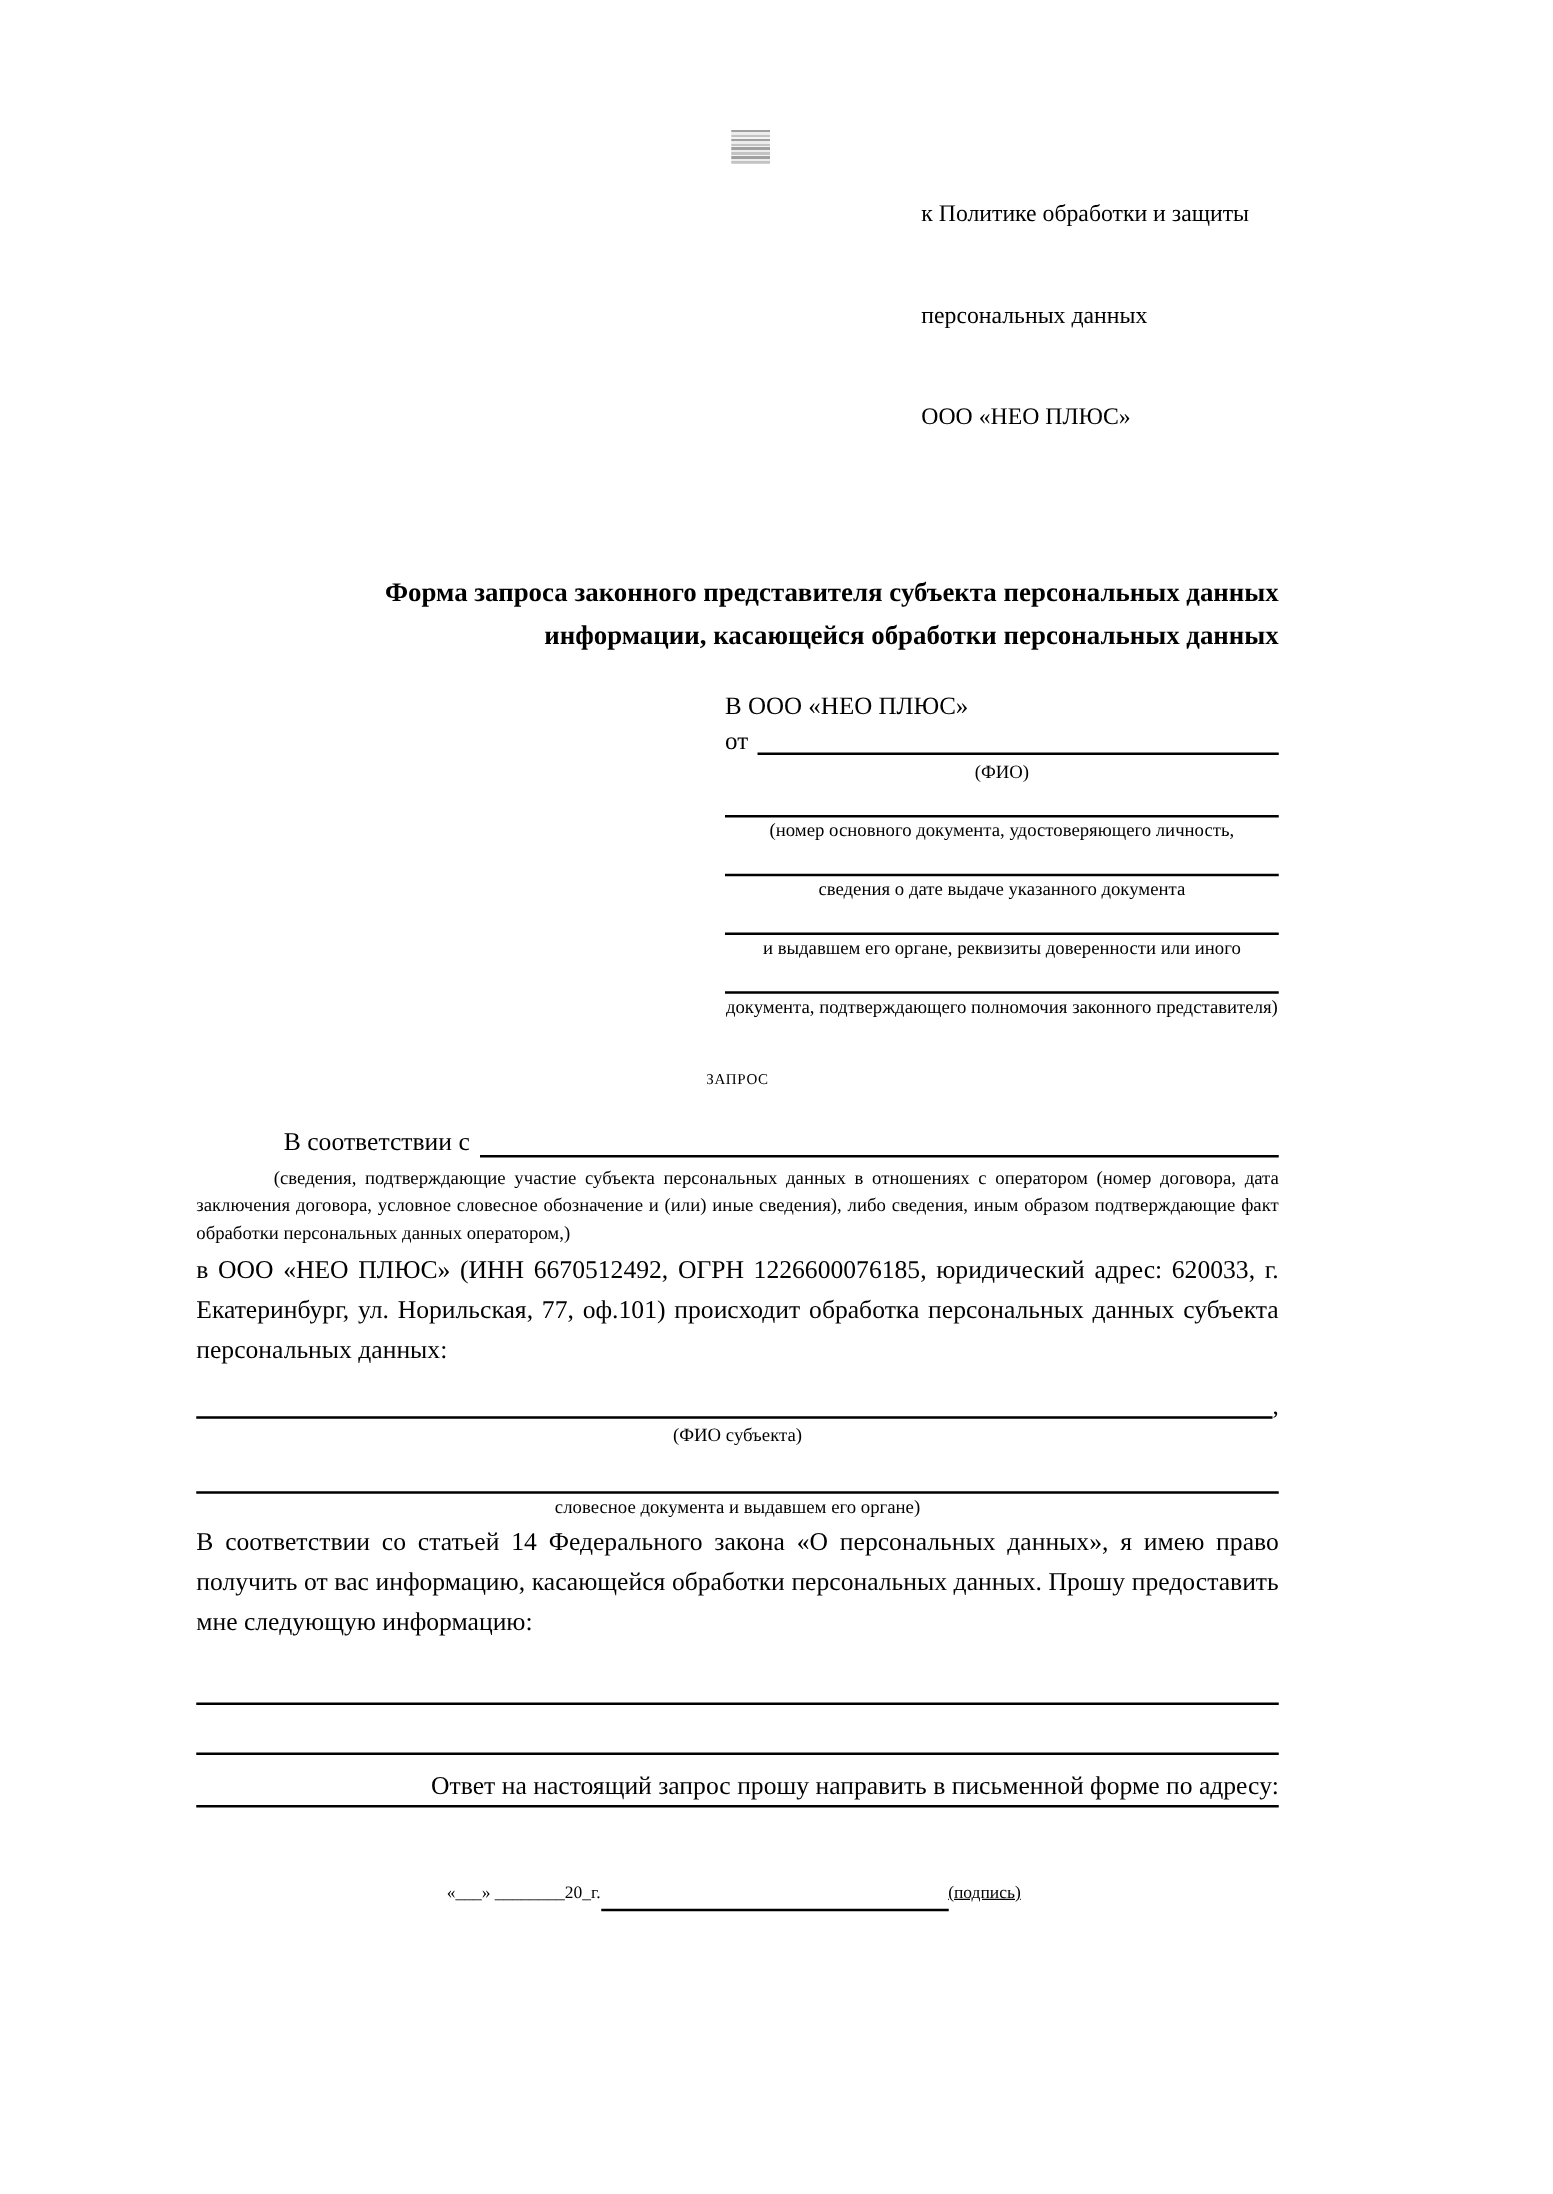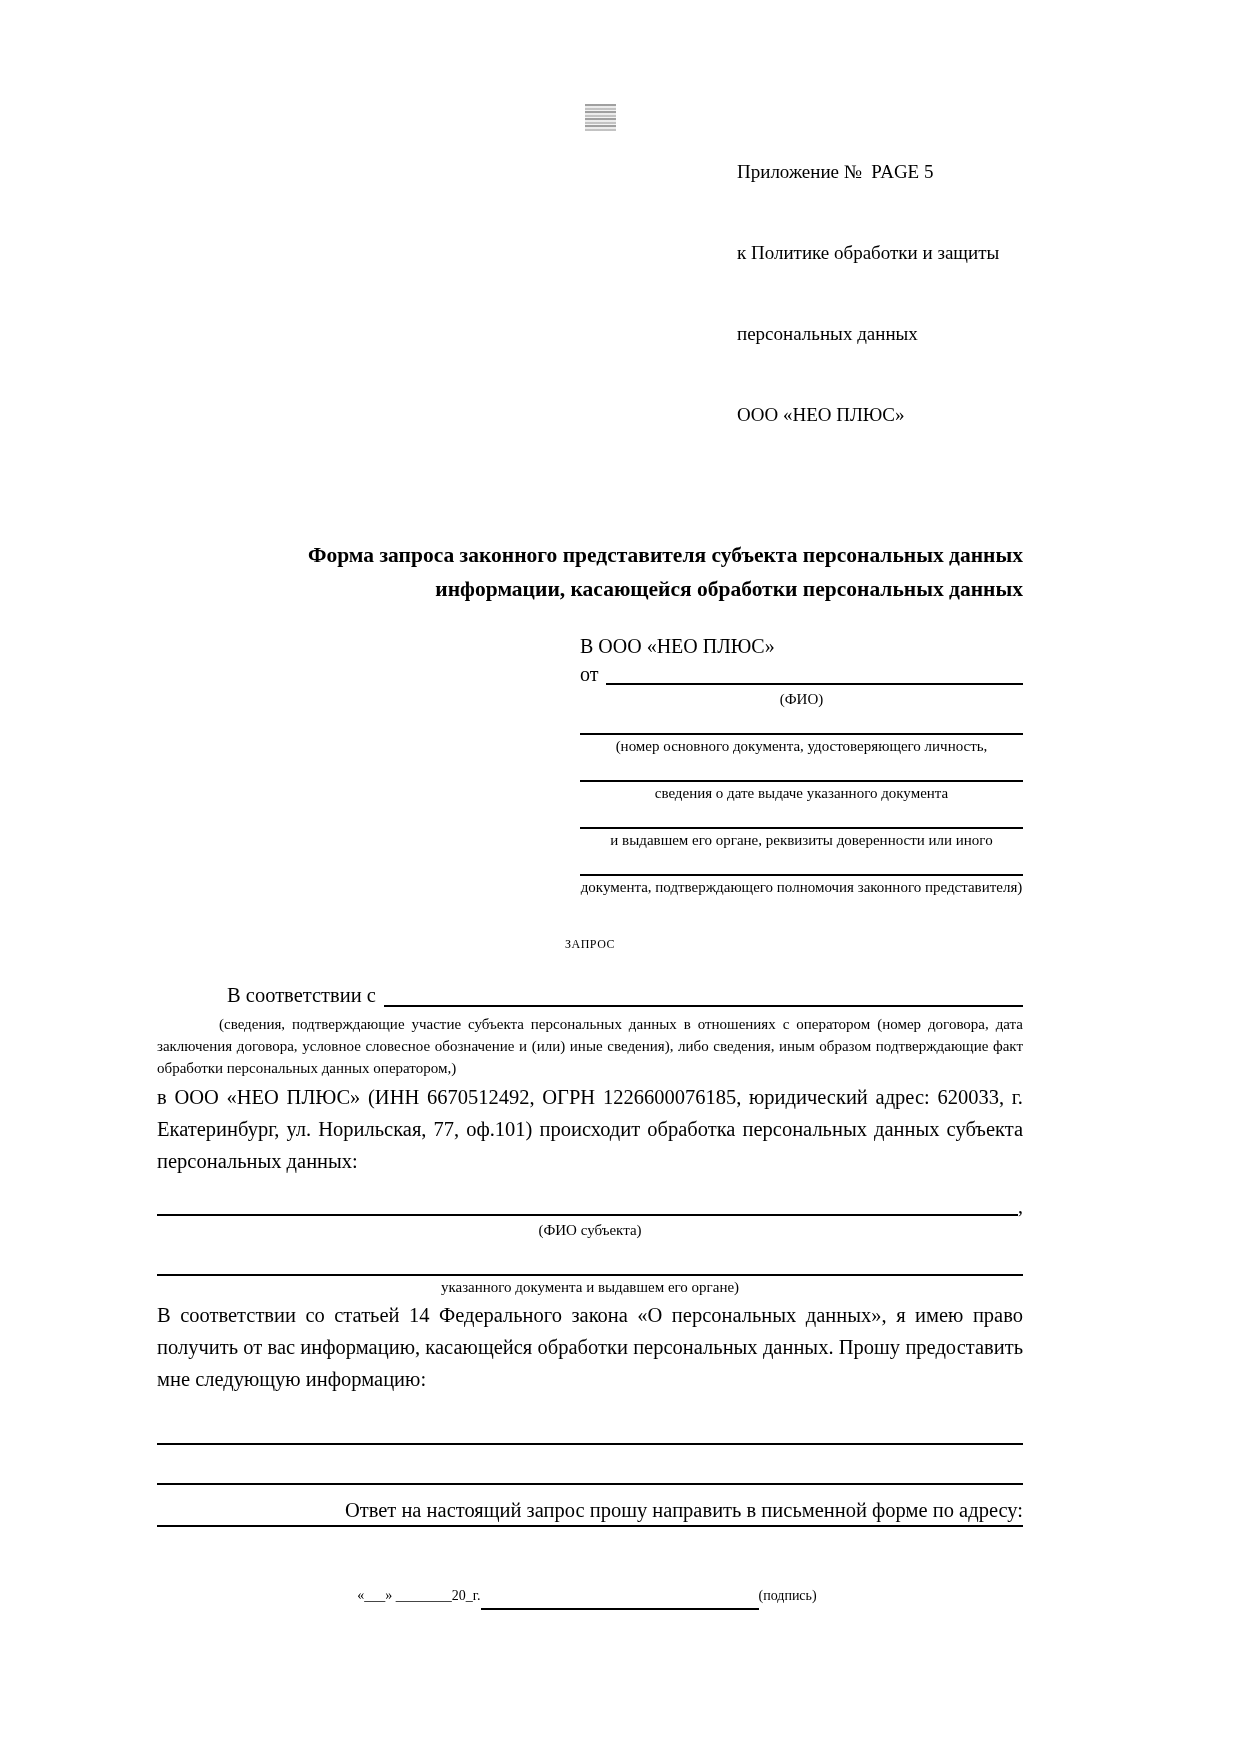--- a/index.html
+++ b/index.html
@@ -59,33 +59,32 @@
   .gap12 { margin-top:12px; height:22px; }
   .spacer-line-1 { margin-top:26px; height:22px; }
   .spacer-line-2 { margin-top:16px; height:22px; }
   .answer1 { font-size:20.5px; text-align:right; margin-top:10px; line-height:30px; }
   .answer2 { display:flex; font-size:20.5px; line-height:30px; }
   .answer2 .sfx { white-space:nowrap; padding-left:2px; }
   .footer-row {
     display:flex; justify-content:center; align-items:flex-end;
     margin-top:52px; font-size:14px; line-height:28px;
   }
-  .sig-group { display:flex; align-items:flex-end; margin-right:6px; }
+  .sig-group { display:flex; align-items:flex-end; margin-right:6px;text-decoration:underline; }
   .sig-line { width:278px; border-bottom:2px solid #000; height:22px; }
   .date-cell, .sig-cap { white-space:pre-wrap; }
 </style>
 </head>
 <body>
 
 <div class="page">
 
   <div class="obj-icon"></div>
 
   <div class="header">
-    <div>Приложение №  PAGE 5</div>
     <div>к Политике обработки и защиты</div>
     <div>персональных данных</div>
     <div>ООО «НЕО ПЛЮС»</div>
   </div>
 
   <div class="content">
 
     <div class="title">
       <div>Форма запроса законного представителя субъекта персональных данных</div>
       <div>информации, касающейся обработки персональных данных</div>
@@ -130,21 +129,21 @@
     <p class="para">в ООО «НЕО ПЛЮС» (ИНН 6670512492, ОГРН 1226600076185, юридический адрес: 620033, г. Екатеринбург, ул. Норильская, 77, оф.101)  происходит обработка персональных данных субъекта персональных данных:</p>
 
     <div class="subject-row">
       <span class="line"></span>
       <span class="comma">,</span>
     </div>
     <div class="cap">(ФИО субъекта)</div>
 
     <div>
       <div class="blank-full gap12"></div>
-      <div class="cap">указанного документа и выдавшем его органе)</div>
+      <div class="cap">словесное документа и выдавшем его органе)</div>
     </div>
 
     <p class="para">В соответствии со статьей 14 Федерального закона «О персональных данных», я имею право получить от вас информацию, касающейся обработки персональных данных. Прошу предоставить мне следующую информацию:</p>
 
     <div class="blank-full spacer-line-1"></div>
     <div class="blank-full spacer-line-2"></div>
 
     <div class="answer1">Ответ на настоящий запрос прошу направить в письменной форме по адресу:</div>
     <div class="answer2">
       <span class="line"></span>

